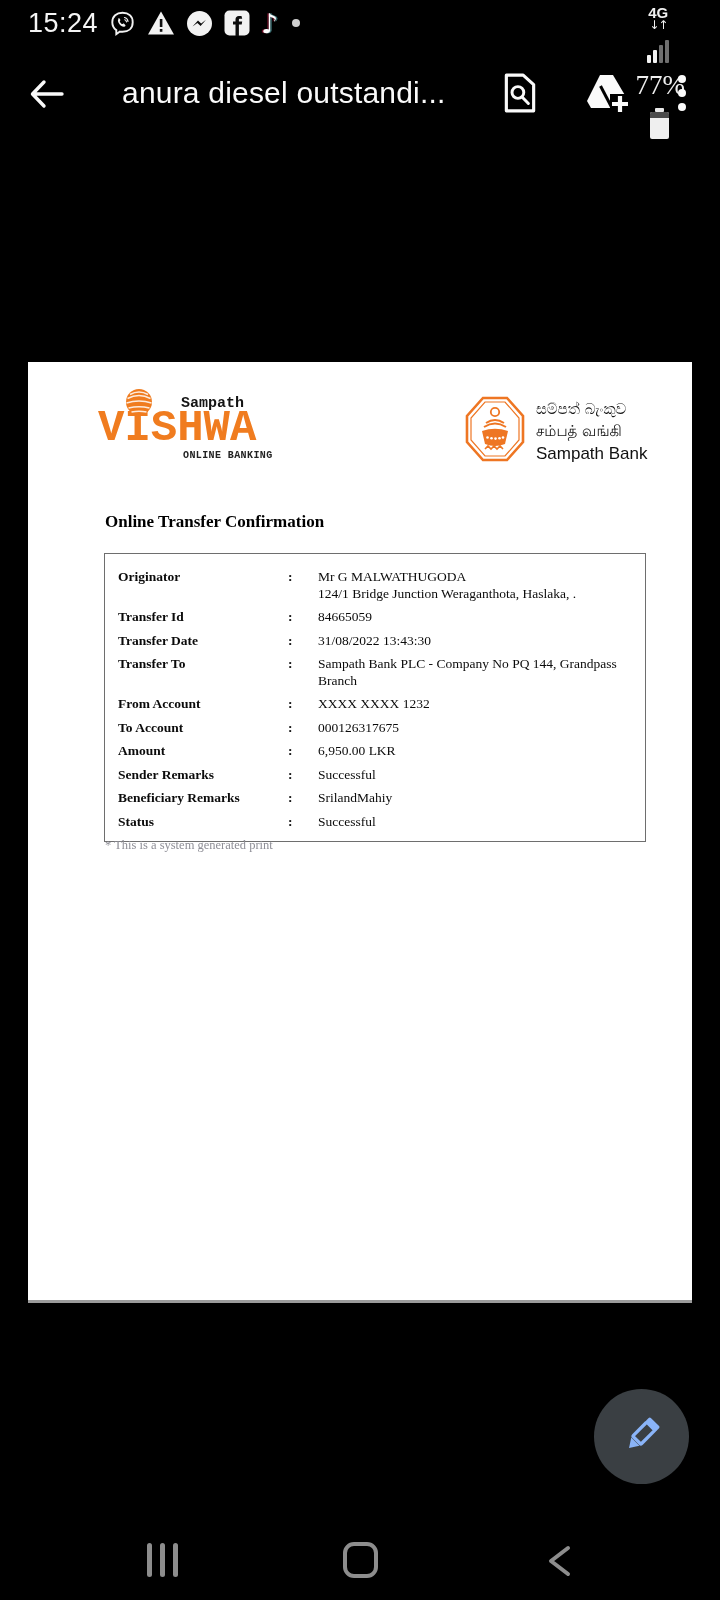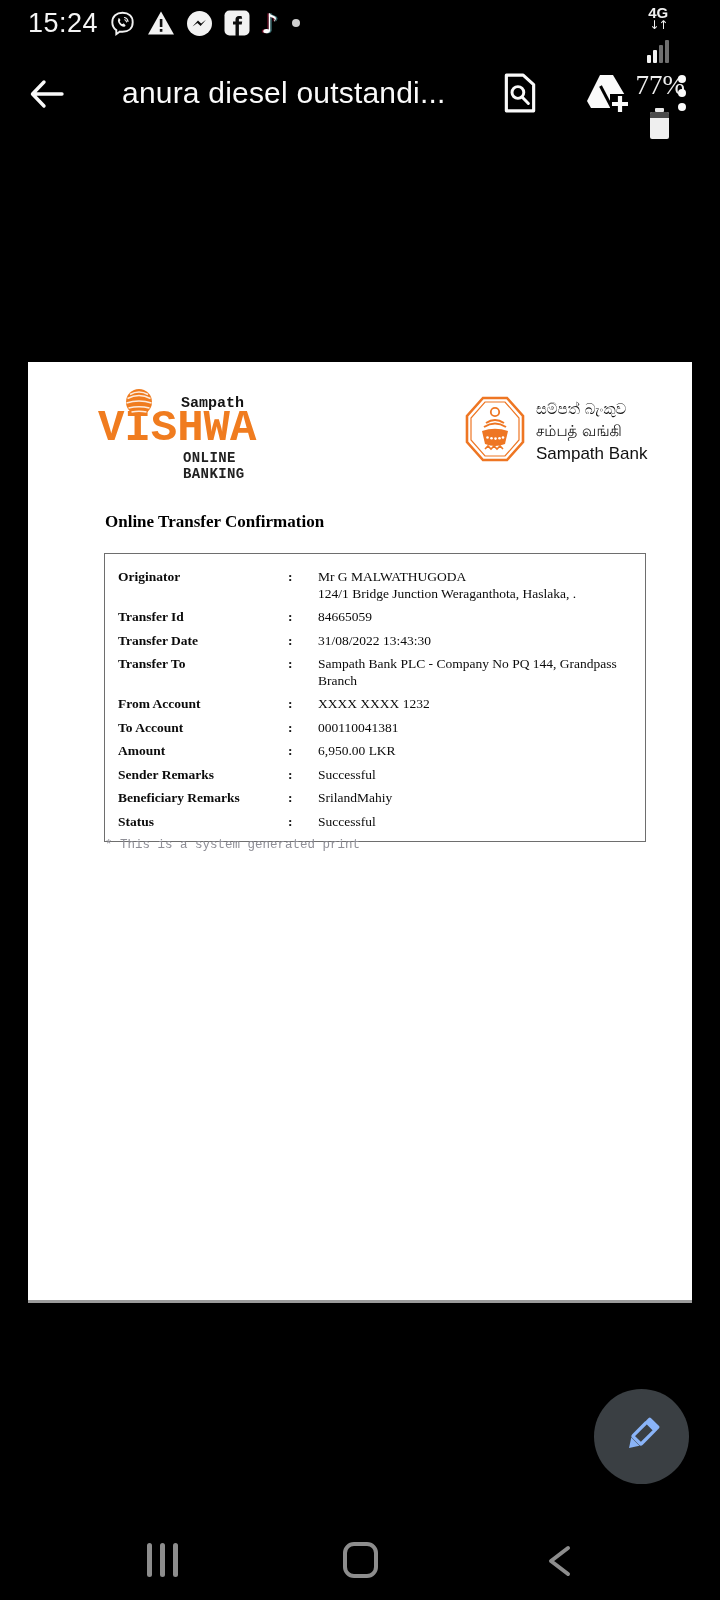--- a/index.html
+++ b/index.html
@@ -50,41 +50,41 @@
   .page {
     position:absolute; left:28px; top:362px; width:664px; height:938px;
     background:#ffffff; box-shadow:0 3px 0 0 #9b9b9b;
   }
   
   .vishwa { position:absolute; left:70px; top:28px; width:180px; height:80px;font-family:Liberation Mono, monospace; }
   .vishwa .top-label { position:absolute; left:83px; top:5px; font-size:15px; font-weight:bold; color:#141414;}
   .vishwa .brand { position:absolute; left:0px; top:16px; font-size:44px; font-weight:bold;
     color:#f07c1f; letter-spacing:0px; line-height:1;text-align:center; }
   .vishwa .globe { position:absolute; left:27px; top:-2px; }
-  .vishwa .sub-label { position:absolute; left:85px; top:60px; font-size:14px; font-weight:bold;
+  .vishwa .sub-label { position:absolute; left:85px; top:60px; font-size:10px; font-weight:bold;
     color:#222; letter-spacing:0.4px;}
   
   .bank-logo { position:absolute; left:437px; top:34px; display:flex; gap:11px; align-items:center;}
   .bank-text { display:flex; flex-direction:column; justify-content:center; gap:2px;}
   .bank-text .l1, .bank-text .l2 { font-size:15px; color:#161616; font-family:"DejaVu Sans", sans-serif; line-height:20px;}
   .bank-text .l3 { font-size:17px; font-weight:normal; color:#111; line-height:21px; }
 
   .doc-heading { position:absolute; left:77px; top:150px; font-family:"Liberation Serif", serif;
     font-size:17px; font-weight:bold; color:#000; }
 
   .dtable { position:absolute; left:76px; top:191px; width:542px;
     border:1px solid #6e6e6e; padding:15px 8px 4px 13px;
     font-family:"Liberation Serif", serif; background:#fff; }
   .trow { display:flex; margin-bottom:7px; font-size:13.5px; line-height:16.5px; color:#0b0b0b;gap:13px; }
   .tlabel { flex:0 0 157px; font-weight:bold; }
   .tcolon { flex:0 0 17px; font-weight:bold; }
   .tvalue { flex:1; }
   .tvalue2 { display:block; }
 
-  .footnote { position:absolute; left:77px; top:476px; font-family:Liberation Mono, monospace;
+  .footnote { position:absolute; left:77px; top:476px; font-family:Liberation Serif, serif;
     font-size:12.5px; color:#8e8e96; }
 
   
   .fab { position:absolute; left:594px; top:1389px; width:95px; height:95px; border-radius:50%;
     background:#3a3f43; display:flex; align-items:center; justify-content:center; }
 
   
   .nav-recents { position:absolute; left:147px; top:1543px; width:48px; height:34px;
     display:flex; gap:8px; align-items:center; justify-content:flex-start;}
   .nav-recents i { display:block; width:5px; height:34px; background:#8d8d8d; border-radius:2.5px;}
@@ -270,21 +270,21 @@
 
         <div class="trow">
           <span class="tlabel">From Account</span>
           <span class="tcolon">:</span>
           <span class="tvalue"><span>XXXX XXXX 1232</span></span>
         </div>
 
         <div class="trow">
           <span class="tlabel">To Account</span>
           <span class="tcolon">:</span>
-          <span class="tvalue"><span>000110041381</span></span>
+          <span class="tvalue"><span>000126317675</span></span>
         </div>
 
         <div class="trow">
           <span class="tlabel">Amount</span>
           <span class="tcolon">:</span>
           <span class="tvalue"><span>6,950.00 LKR</span></span>
         </div>
 
         <div class="trow">
           <span class="tlabel">Sender Remarks</span>

